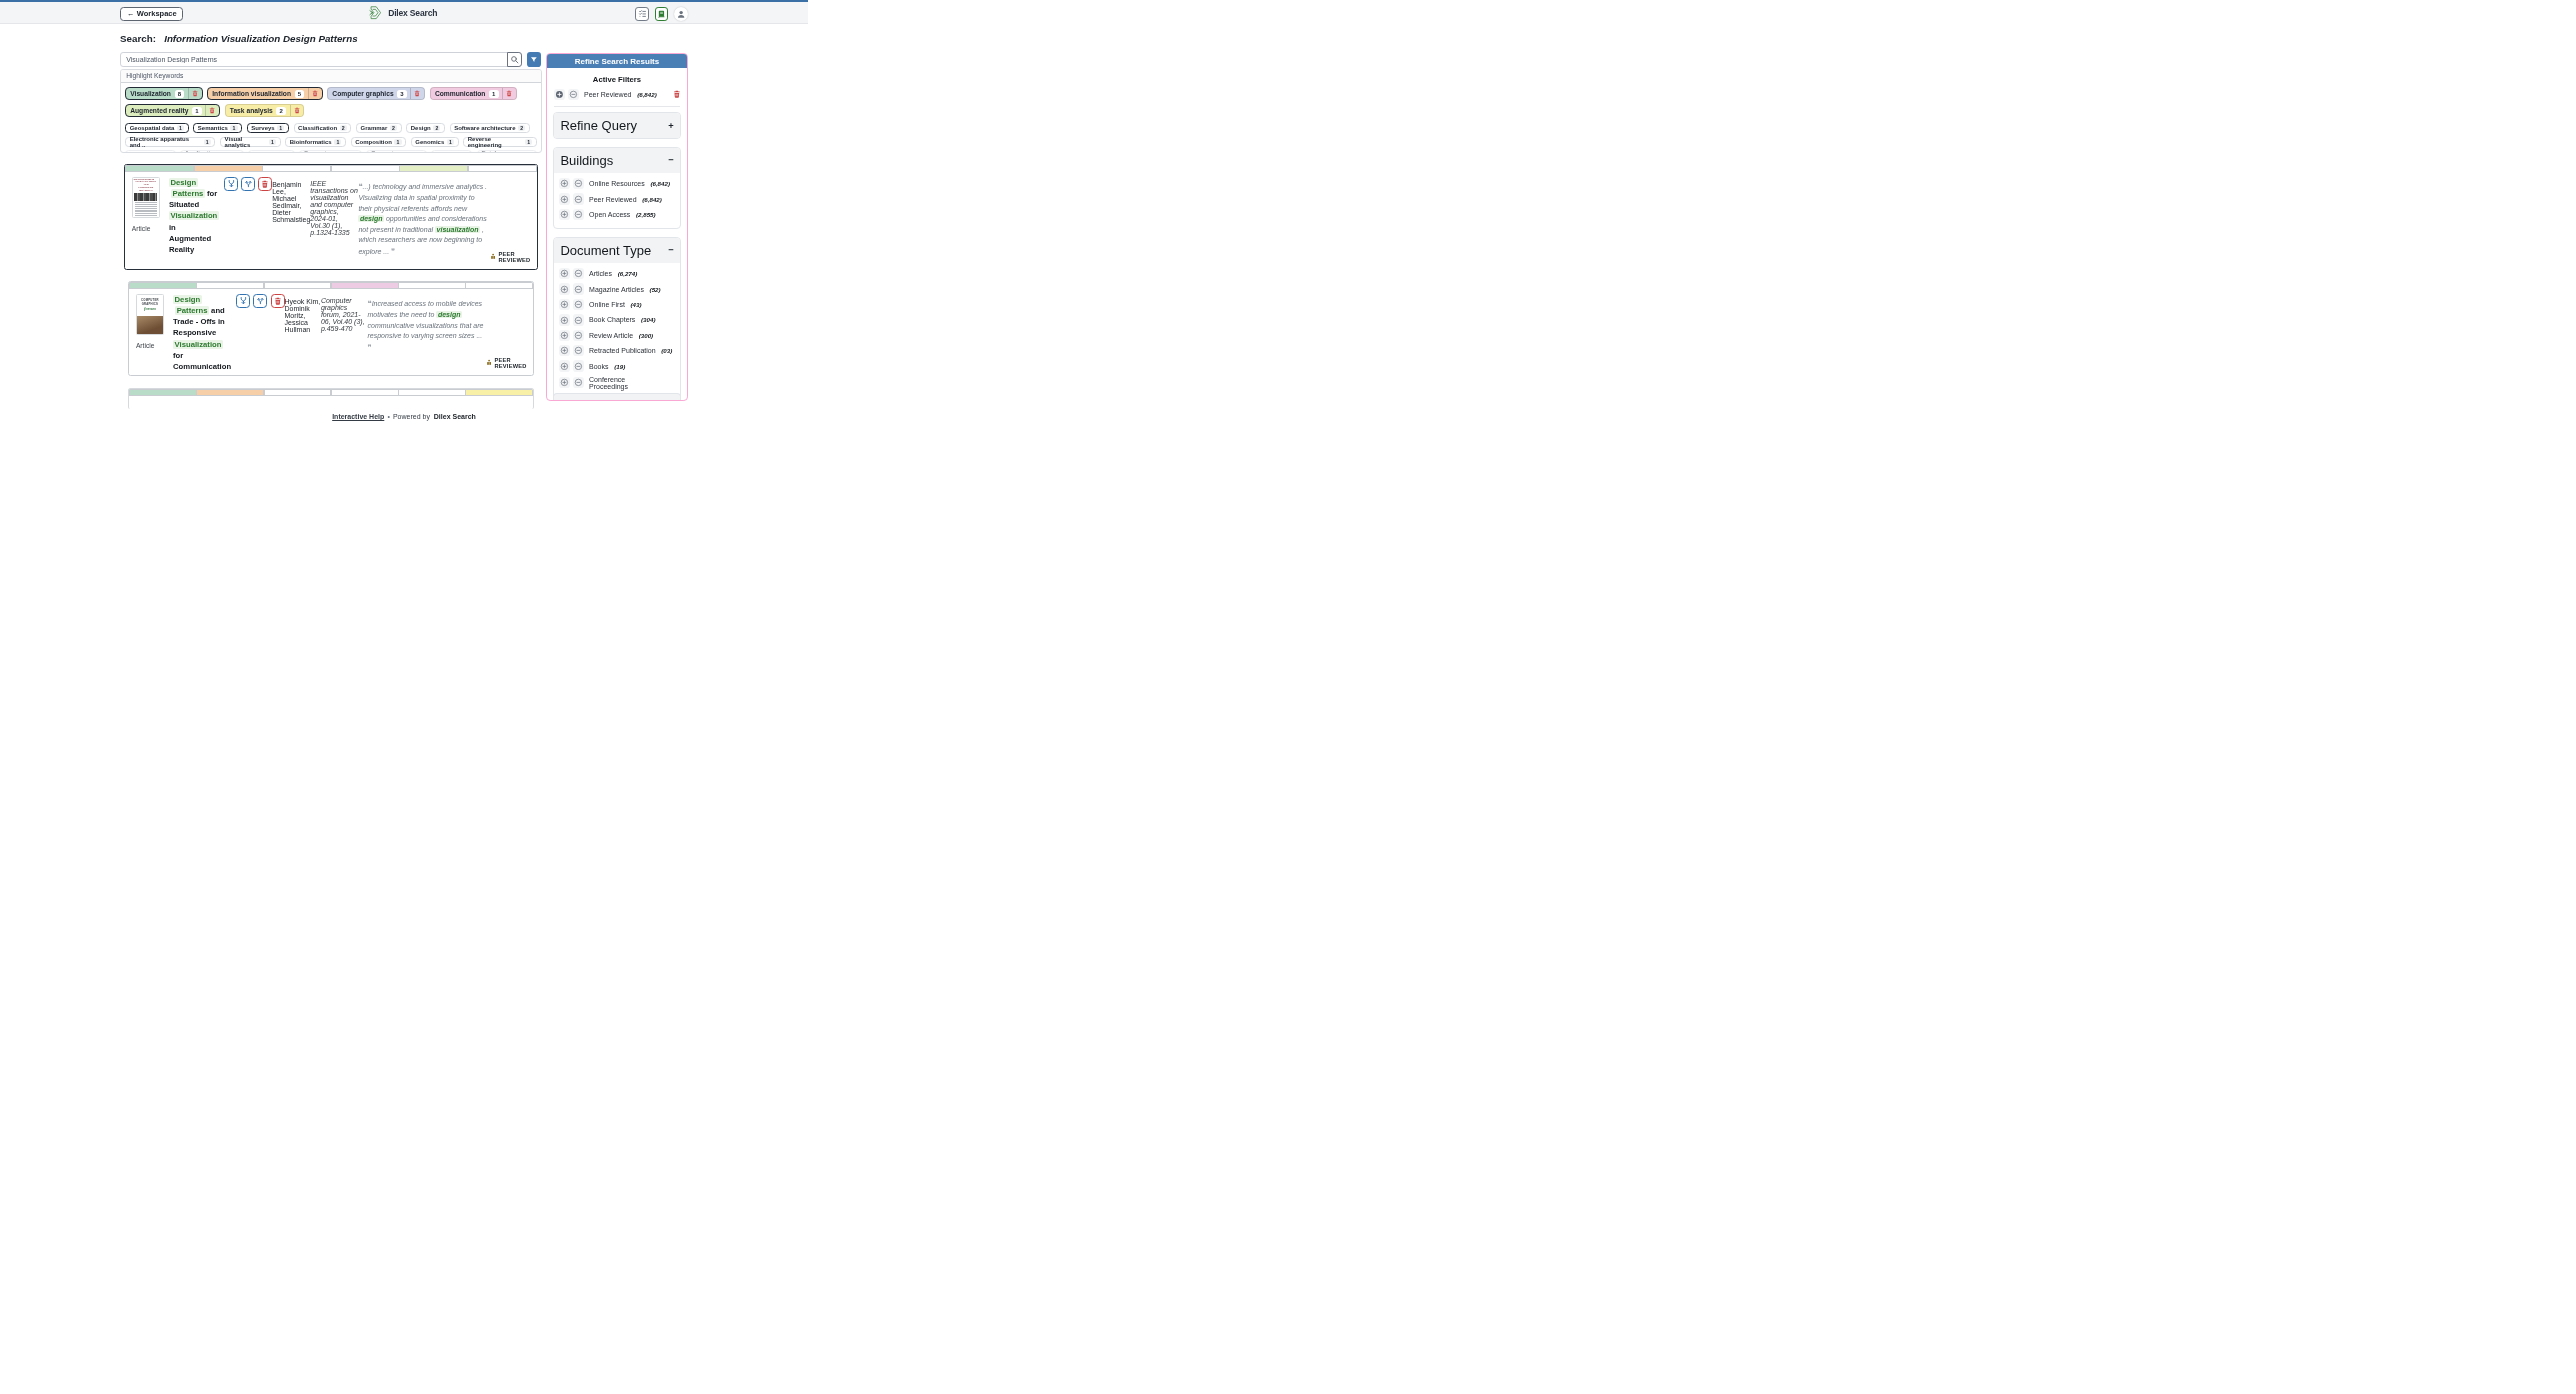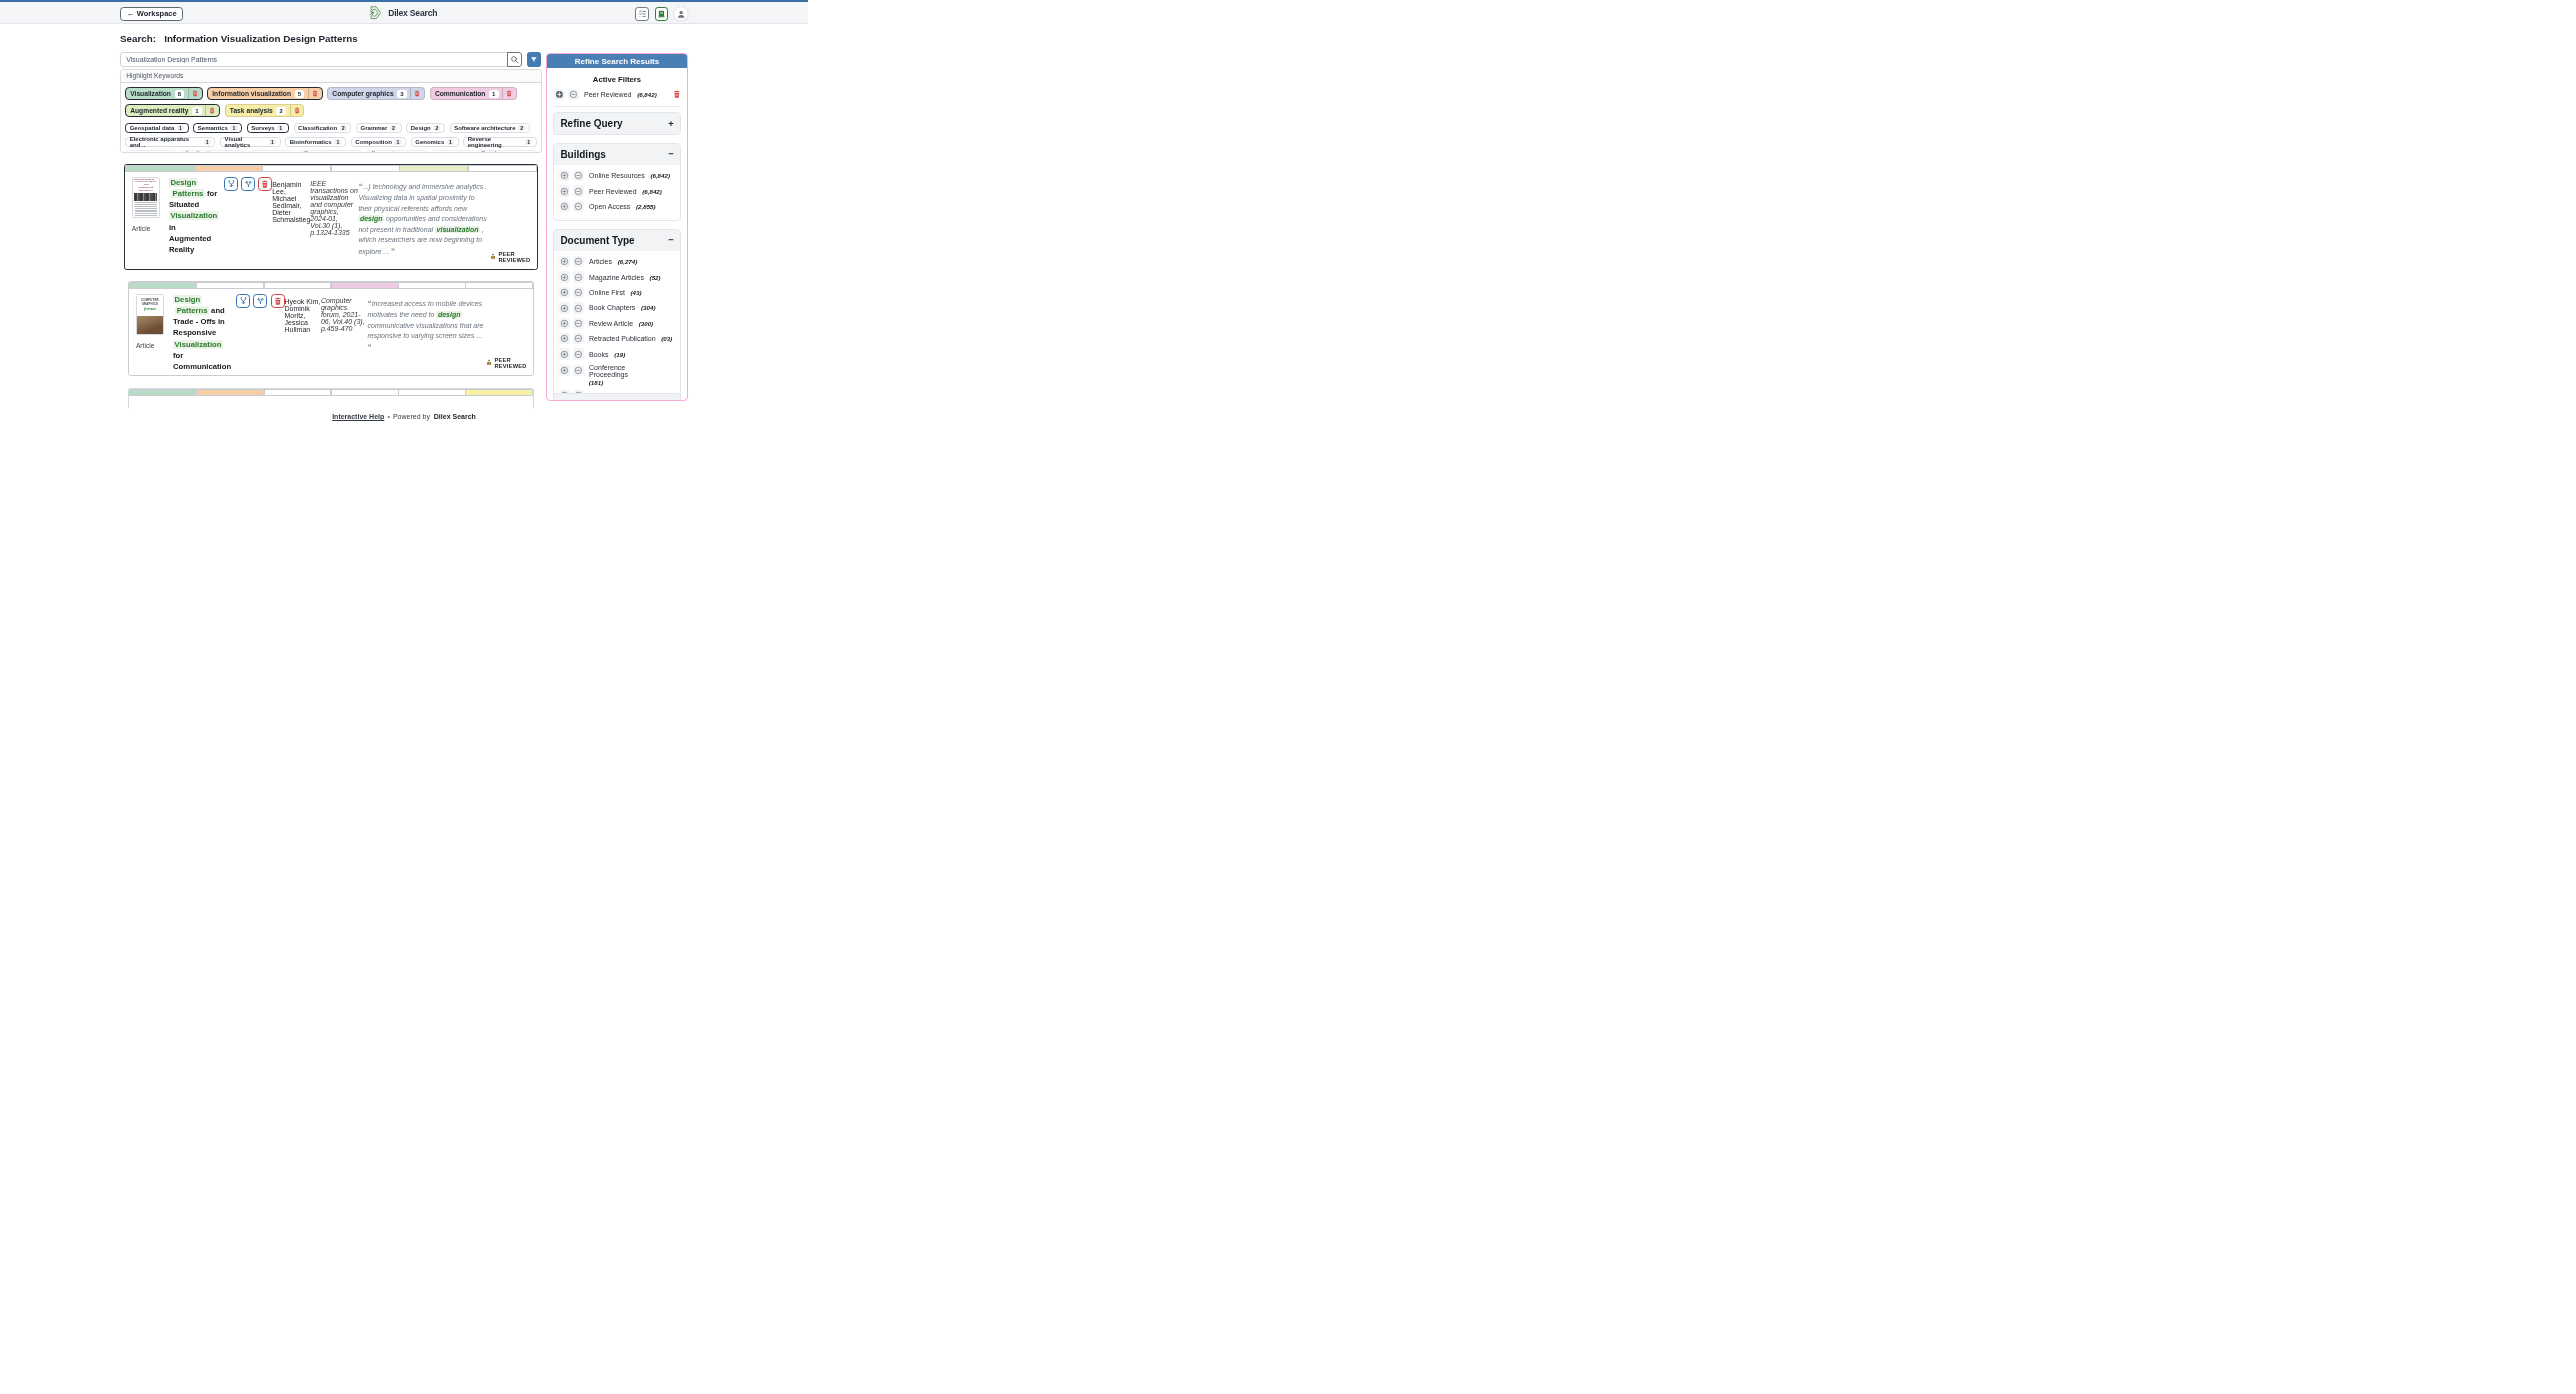--- a/index.html
+++ b/index.html
@@ -15,21 +15,21 @@
   .logo-text { font-size:9.3px; font-weight:700; letter-spacing:-0.2px; color:#2b3440; transform:scaleX(.92); }
   .hdr-icons { position:absolute; right:120px; top:4.6px; display:flex; align-items:center; gap:5.7px; }
   .sq-btn { width:13.4px; height:13.4px; border-radius:3.1px; background:#fff; display:flex; align-items:center; justify-content:center; cursor:pointer;}
   .sq-gray { border:1px solid #717a86; }
   .sq-green { border:1px solid #2f7d33; }
   .avatar { width:14.4px; height:14.4px; border-radius:50%; background:#fff; box-shadow:0 0 1.5px rgba(0,0,0,.25); display:flex; align-items:center; justify-content:center; cursor:pointer;}
 
   
   .left-col { position:absolute; left:120px; top:33px; width:422px; }
   .page-title { font-size:9.8px; font-weight:800; color:#20262e; }
-  .page-title .q { }
+  .page-title .q { font-style:italic; }
 
   .search-row { position:absolute; top:19px; left:0; display:flex; align-items:stretch; height:15px; width:422px;}
   .search-input { width:388px; height:15px; border:0.5px solid #cfd3d9; border-radius:3.1px 0 0 3.1px; padding:0 5.2px; font-size:7px; color:#4b5563; font-family:inherit; background:#fff;}
   .search-btn { width:15px; border:1px solid #6b7280; border-left:1px solid #6b7280; margin-left:-1px; border-radius:0 3.1px 3.1px 0; background:#fff; display:flex; align-items:center; justify-content:center; cursor:pointer;}
   .filter-btn { width:14px; margin-left:5.2px; border:none; border-radius:3.1px; background:#437bb2; display:flex; align-items:center; justify-content:center; cursor:pointer;}
 
   .kw-panel { position:absolute; top:36px; left:0; width:422px; height:84px; background:#fff; border:0.5px solid #d9dce1; border-radius:3.1px; overflow:hidden;}
   .kw-head { height:13px; padding:2.1px 5.2px; font-size:6.7px; color:#4b5563; border-bottom:1px solid #d2d6da; background:#fbfbfc;}
   .kw-body { padding:4.1px 4.1px 0 4.1px; }
   .kw-row { display:flex; gap:4.6px; margin-bottom:3.6px; flex-wrap:nowrap; }
@@ -87,21 +87,21 @@
   .af { padding:6.2px 6.7px 5.2px;text-align:center; }
   .af-title { font-size:7.7px; font-weight:800; color:#14181c; margin-bottom:5.2px;}
   .f-row { display:flex; align-items:center; gap:3.1px; }
   .pm-btn { width:11.3px; height:11.3px; border-radius:3.1px; background:#f3f4f6; display:flex; align-items:center; justify-content:center; cursor:pointer; flex:none;}
   .f-label { font-size:7px; color:#2a2f36; margin-left:1.5px;}
   .f-count { font-size:6.2px; font-weight:700; font-style:italic; color:#14181c; margin-left:2.6px;}
   .f-trash { margin-left:auto; cursor:pointer; display:flex; }
   .panel-div { height:0.5px; background:#e5e7eb; margin-top:6.2px;}
   .sec-card { margin:7.2px 6.2px 0; border:0.5px solid #e2e5e9; border-radius:4.1px; overflow:hidden; background:#fff;}
   .sec-head { background:#f1f3f5; padding:5.2px 6.2px; display:flex; align-items:center; cursor:pointer;}
-  .sec-title { font-size:10px; font-weight:700; color:#14181c;}
+  .sec-title { font-size:13px; font-weight:400; color:#14181c;}
   .sec-toggle { margin-left:auto; font-size:9.3px; font-weight:700; color:#1d232b; line-height:6.2px;}
   .sec-body { padding:5.2px 4.6px 4.1px; }
   .sec-body .f-row { margin-bottom:4.1px; flex-wrap:wrap; row-gap:1px;}
   .stub { position:absolute; left:6.2px; right:6.2px; bottom:0; height:6.7px; background:#f1f3f5; border:0.5px solid #e2e5e9; border-bottom:none; border-radius:4.1px 4.1px 0 0;}
 
   
   .footer { position:absolute; left:0; right:0; top:413px; text-align:center; font-size:7px; color:#343b44;}
   .footer a { color:#343b44; font-weight:600; text-decoration:underline; cursor:pointer;}
   .footer .brand { font-weight:800; color:#22272c;}
   .dot { color:#6b737e; margin:0 3.1px;}

